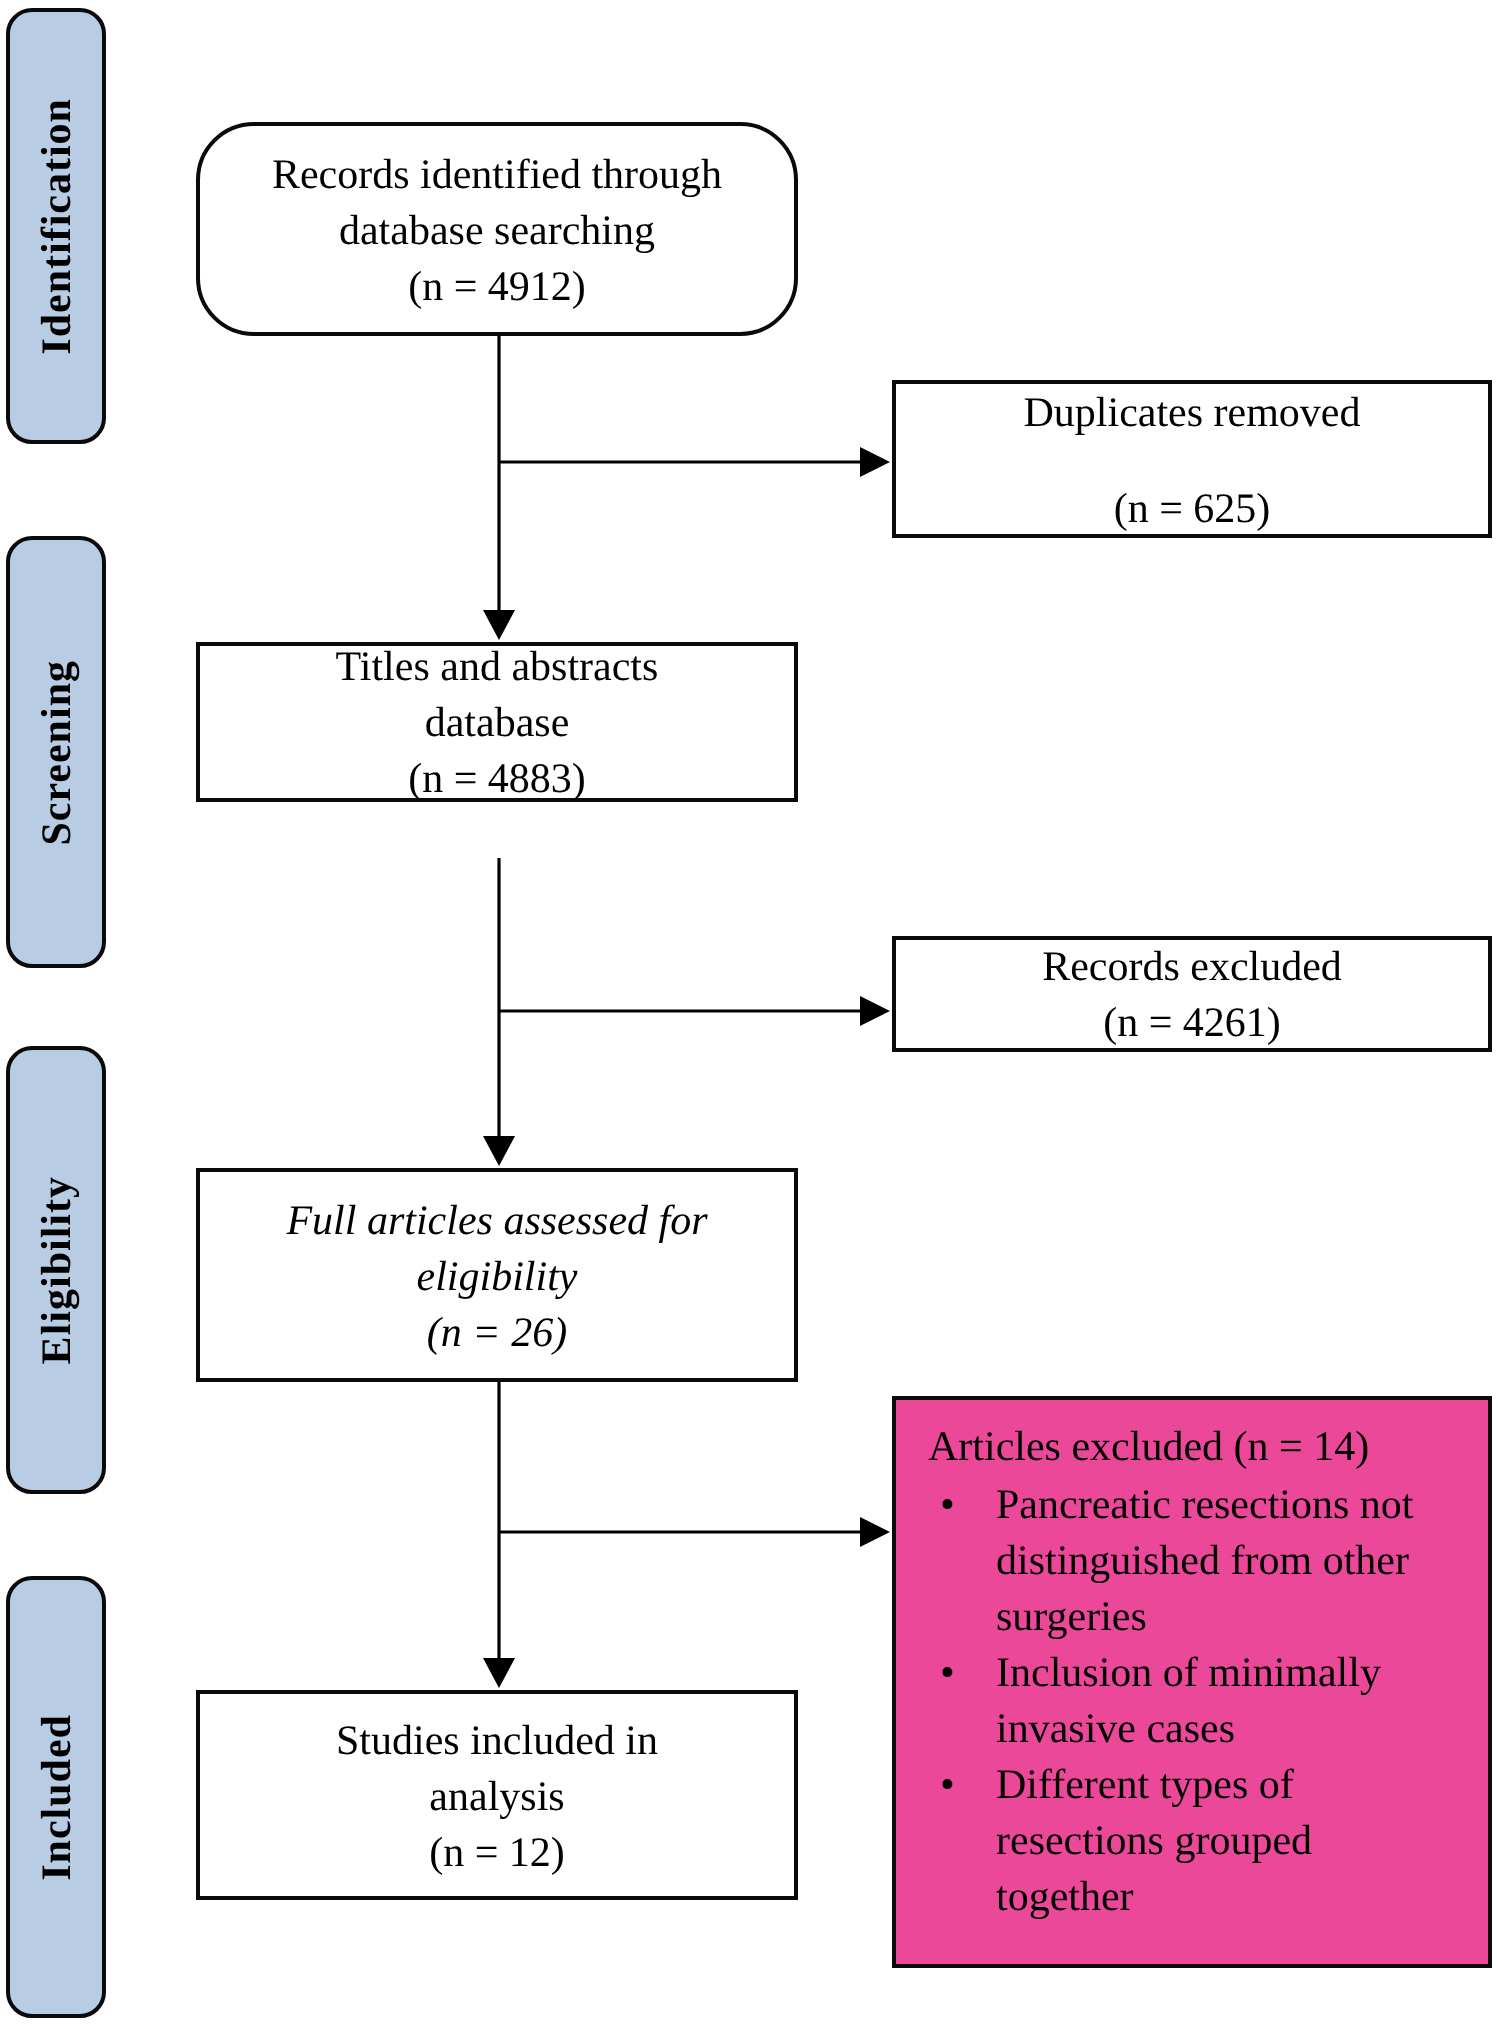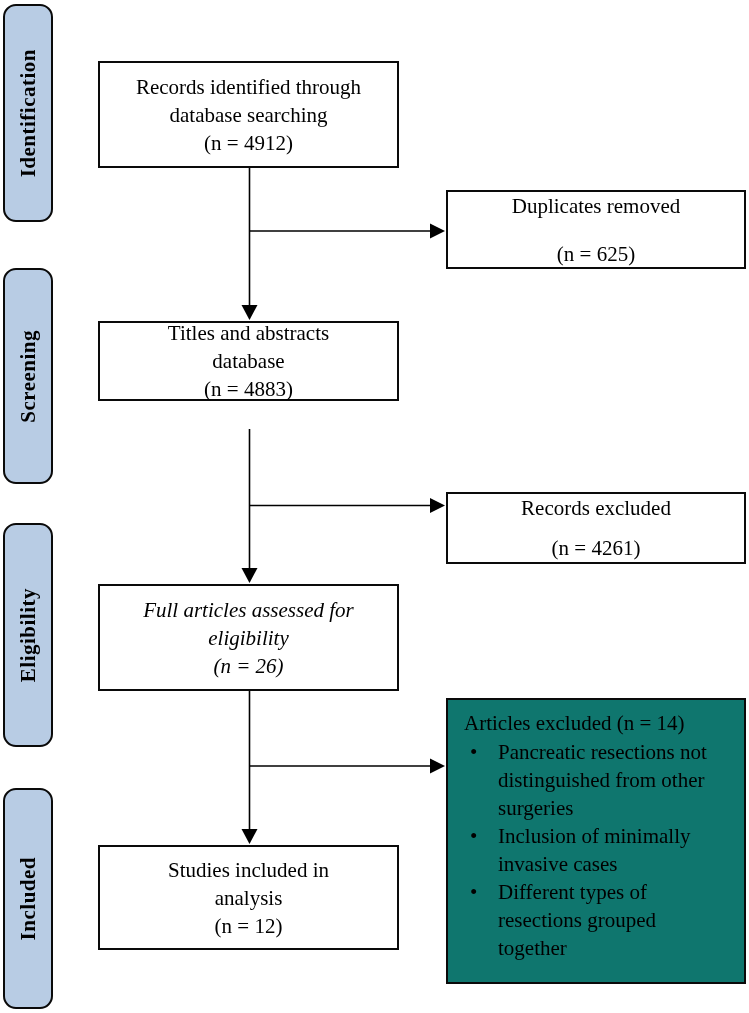--- a/index.html
+++ b/index.html
@@ -70,21 +70,21 @@
     align-items: center;
     justify-content: center;
     text-align: center;
     font-size: 21px;
     line-height: 28px;
   }
   .excl-box {
     position: absolute;
     left: 446px;
     width: 300px;
-    background: #0f766e;
+    background: #ec4899;
     border: 2.5px solid #0a0a0a;
     box-sizing: border-box;
     font-size: 21px;
     line-height: 28px;
     padding: 9px 6px 8px 16px;
   }
   .excl-title {
     margin-bottom: 1px;
   }
   .bullet-row {
@@ -131,21 +131,21 @@
   <div class="stage" style="top:268px; height:216px;">
     <span>Screening</span>
   </div>
   <div class="stage" style="top:523px; height:224px;">
     <span>Eligibility</span>
   </div>
   <div class="stage" style="top:788px; height:221px;">
     <span>Included</span>
   </div>
 
-  <div class="flow-box" style="top:61px; height:107px;">
+  <div class="flow-box" style="top:61px; height:107px;border-radius:29px;">
     <div>Records identified through</div>
     <div>database searching</div>
     <div>(n = 4912)</div>
   </div>
   <div class="flow-box" style="top:321px; height:80px;">
     <div>Titles and abstracts</div>
     <div>database</div>
     <div>(n = 4883)</div>
   </div>
   <div class="flow-box" style="top:584px; height:107px;font-style:italic;">
@@ -156,21 +156,21 @@
   <div class="flow-box" style="top:845px; height:105px;">
     <div>Studies included in</div>
     <div>analysis</div>
     <div>(n = 12)</div>
   </div>
 
   <div class="side-box" style="top:190px; height:79px;gap:20px;">
     <div>Duplicates removed</div>
     <div>(n = 625)</div>
   </div>
-  <div class="side-box" style="top:492px; height:72px;justify-content:space-between;">
+  <div class="side-box" style="top:468px; height:58px;">
     <div>Records excluded</div>
     <div>(n = 4261)</div>
   </div>
 
   <div class="excl-box" style="top:698px; height:286px;">
     <div class="excl-title">Articles excluded (n = 14)</div>
     <div class="bullet-row">
       <span class="bullet-dot">•</span>
       <span class="bullet-text">Pancreatic resections not distinguished from other surgeries</span>
     </div>

